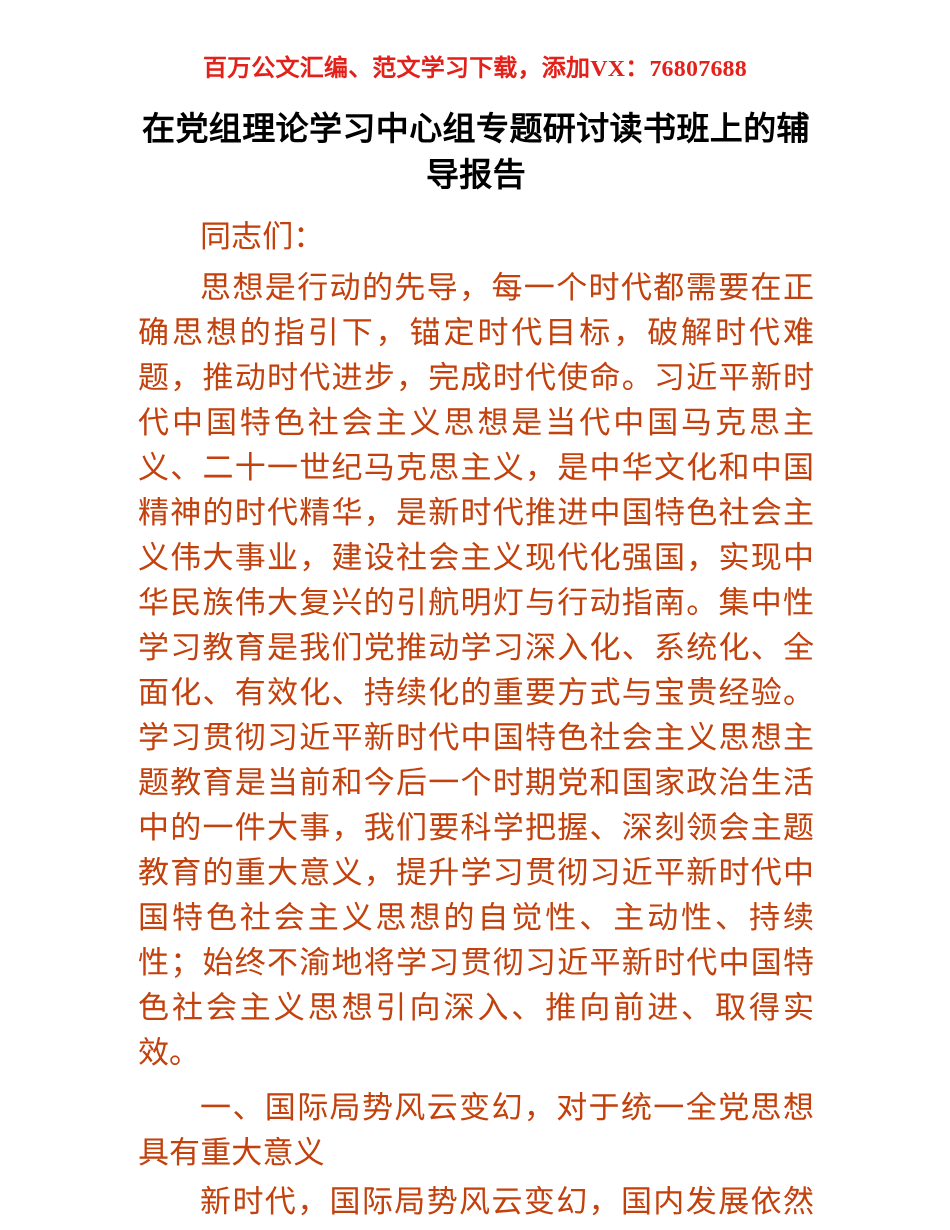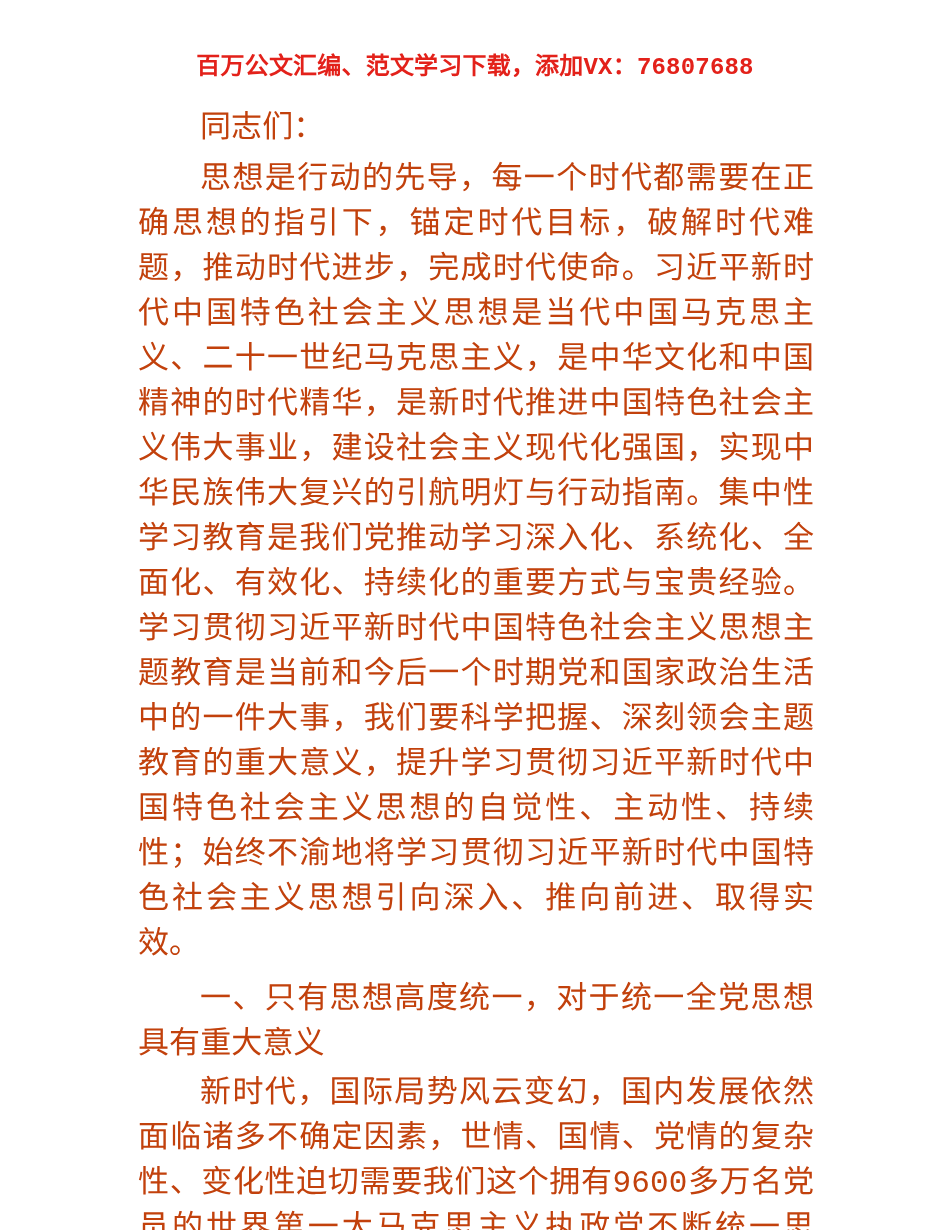--- a/index.html
+++ b/index.html
@@ -8,21 +8,21 @@
     padding: 0;
     background: #ffffff;
   }
 
   .page {
     position: relative;
     width: 950px;
     height: 1230px;
     background: #ffffff;
     overflow: hidden;
-    font-family: Liberation Mono, monospace;
+    font-family: Liberation Serif, serif;
     -webkit-font-smoothing: antialiased;
   }
 
   
   .promo-banner {
     position: absolute;
     left: 0;
     top: 52px;
     width: 950px;
     text-align: center;
@@ -84,24 +84,25 @@
 </style>
 </head>
 <body>
 
 <div class="page">
 
   <div class="promo-banner">百万公文汇编、范文学习下载，添加VX：76807688</div>
 
   <div class="doc">
 
+    <h1 class="doc-title">在党组理论学习中心组专题研讨读书班上的辅导报告</h1>
 
     <p class="para salutation">同志们：</p>
 
     <p class="para indent">思想是行动的先导，每一个时代都需要在正确思想的指引下，锚定时代目标，破解时代难题，推动时代进步，完成时代使命。习近平新时代中国特色社会主义思想是当代中国马克思主义、二十一世纪马克思主义，是中华文化和中国精神的时代精华，是新时代推进中国特色社会主义伟大事业，建设社会主义现代化强国，实现中华民族伟大复兴的引航明灯与行动指南。集中性学习教育是我们党推动学习深入化、系统化、全面化、有效化、持续化的重要方式与宝贵经验。学习贯彻习近平新时代中国特色社会主义思想主题教育是当前和今后一个时期党和国家政治生活中的一件大事，我们要科学把握、深刻领会主题教育的重大意义，提升学习贯彻习近平新时代中国特色社会主义思想的自觉性、主动性、持续性；始终不渝地将学习贯彻习近平新时代中国特色社会主义思想引向深入、推向前进、取得实效。</p>
 
-    <p class="para heading">一、只有思想高度统一，对于统一全党思想具有重大意义</p>
+    <p class="para heading">一、国际局势风云变幻，对于统一全党思想具有重大意义</p>
 
     <p class="para indent last-line">新时代，国际局势风云变幻，国内发展依然面临诸多不确定因素，世情、国情、党情的复杂性、变化性迫切需要我们这个拥有9600多万名党员的世界第一大马克思主义执政党不断统一思想。只有思想高度统一，认识高度一致才能使全党形成</p>
 
   </div>
 
 </div>
 
 </body></html>

